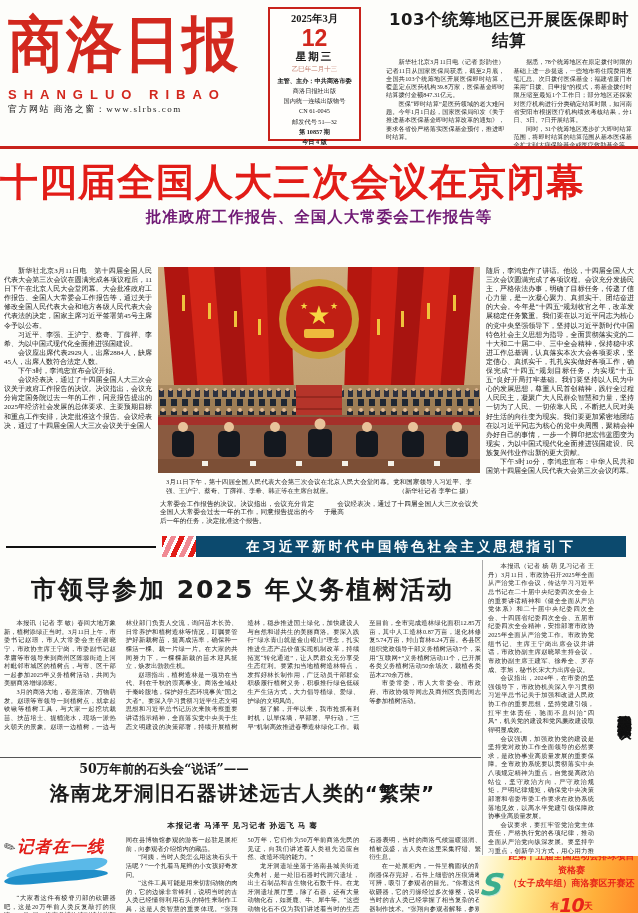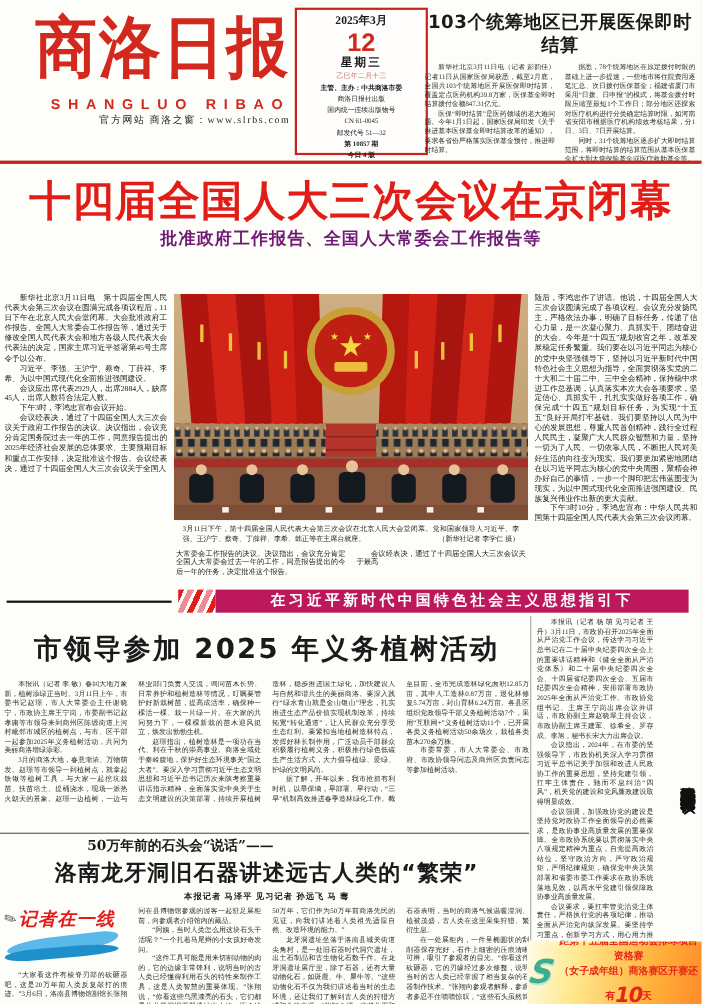--- a/index.html
+++ b/index.html
@@ -3,31 +3,31 @@
 <meta charset="utf-8">
 <style>
   * { margin:0; padding:0; box-sizing:border-box; }
   html,body { background:#e8e8e8; }
   .page {
     position:relative; width:638px; height:913px; margin:0 auto;
     background:#fdfdfa; overflow:hidden;
     font-family:"Liberation Serif","DejaVu Serif",serif; color:#1a1a1a;
   }
   
-  .masthead { position:absolute; left:8px; top:12px; width:256px; text-align:right; }
+  .masthead { position:absolute; left:8px; top:12px; width:256px; text-align:left; }
   .masthead-title {
     font-family:"DejaVu Serif","Liberation Serif",serif;
     font-size:56px; font-weight:900; color:#d2281e; line-height:1.05;
     letter-spacing:2px; white-space:nowrap; transform:scaleY(1.08); transform-origin:top;
   }
   .masthead-pinyin { margin-top:16px; color:#d2281e; font-weight:bold;
     font-family:"Liberation Sans",sans-serif; font-size:13px; letter-spacing:7px; }
   .masthead-site { margin-top:1px; font-size:9px; color:#222; letter-spacing:1.5px; }
   .datebox {
-    position:absolute; left:268px; top:7px; width:121px; height:134px;
+    position:absolute; left:268px; top:7px; width:93px; height:134px;
     border:2px solid #c8231c; padding:3px 2px; text-align:center; background:#fffefc;
   }
   .db-ym { font-size:10.5px; font-weight:bold; }
   .db-day { font-size:23px; font-weight:bold; color:#d2281e; line-height:1.05;
     font-family:"Liberation Sans",sans-serif; }
   .db-week { font-size:10.5px; font-weight:bold; letter-spacing:2px; }
   .db-lunar { font-size:6.5px; color:#c07a6a; margin-top:1px; }
   .db-small { font-size:6.2px; margin-top:2.5px; line-height:1.25; }
   .db-bold { font-weight:bold; }
   .top-article { position:absolute; left:386px; top:10px; width:246px; }
@@ -37,21 +37,21 @@
   }
   .top-article .body {
     margin-top:7px; height:94px; overflow:hidden;
     column-count:2; column-gap:9px;
     font-size:6.2px; line-height:1.34; text-align:justify; color:#2a2a2a;
   }
   .red-rule { position:absolute; left:0; top:146px; width:638px; height:3px; background:#c8231c; }
 
   
   .main-headline {
-    position:absolute; left:0; top:157px; width:638px; text-align:center;
+    position:absolute; left:0; top:157px; width:638px; text-align:left;
     font-family:"DejaVu Sans","Liberation Sans",sans-serif;
     font-size:38px; font-weight:900; color:#e21c17; letter-spacing:1px; white-space:nowrap;
   }
   .subheads { position:absolute; left:0; top:208px; width:638px; text-align:center;
     color:#701a75; font-family:"DejaVu Sans","Liberation Sans",sans-serif;
     font-weight:bold; font-size:15.5px; line-height:18px; letter-spacing:1px; }
   .main-grid { position:absolute; left:4px; top:267px; width:630px; height:263px;
     display:flex; gap:6px; }
   .news-col { font-size:7px; line-height:1.3; text-align:justify; overflow:hidden; color:#222; }
   .col-left { width:148px; height:263px; }
@@ -65,21 +65,21 @@
     column-count:2; column-gap:10px; font-size:6.6px; line-height:1.32; text-align:justify; }
   .below-cols p:first-child, .col-right p:first-child { text-indent:0; }
   .para { margin:0; text-indent:2em; }
 
   
   .banner-row { position:absolute; left:0; top:536px; width:638px; height:21px; }
   .banner-line { position:absolute; left:6px; top:10px; width:150px; height:2px; background:#111; }
   .banner-stripes { position:absolute; left:162px; top:0; width:34px; height:21px;
     background:repeating-linear-gradient(115deg,#e21c17 0 5px,#fff 5px 8px,#f08a93 8px 13px,#fff 13px 16px); }
   .banner-red { position:absolute; left:196px; top:0; width:430px; height:21px;
-    background:#be185d; color:#fff; text-align:center; line-height:21px;
+    background:#0c4a6e; color:#fff; text-align:center; line-height:21px;
     font-family:"DejaVu Sans","Liberation Sans",sans-serif;
     font-size:13.5px; font-weight:bold; letter-spacing:3px; white-space:nowrap; overflow:hidden; }
 
   
   .tree-art { position:absolute; left:4px; top:560px; width:477px; height:196px; }
   .tree-art h2 { margin-top:13px; text-align:center;
     font-family:"DejaVu Sans","Liberation Sans",sans-serif;
     font-size:25px; font-weight:900; letter-spacing:2px; white-space:nowrap; }
   .tree-body { margin-top:13px; height:137px; overflow:hidden;
     column-count:4; column-gap:10px; font-size:6.3px; line-height:1.37; text-align:justify; color:#2a2a2a; }
@@ -96,21 +96,21 @@
     font-family:"DejaVu Sans","Liberation Sans",sans-serif;
     font-size:14px; font-weight:900; letter-spacing:0.5px; color:#111; text-align:center; }
 
   
   .stone { position:absolute; left:4px; top:761px; width:477px; height:152px; overflow:hidden; }
   .stone-kicker { width:320px; text-align:center; font-size:12.5px; font-weight:bold;
     font-family:"DejaVu Serif","Liberation Serif",serif; }
   .stone h2 { margin-top:2px; text-align:center;
     font-family:"DejaVu Sans","Liberation Sans",sans-serif;
     font-size:20px; font-weight:900; letter-spacing:1px; white-space:nowrap; }
-  .stone-byline { margin-top:3px; text-align:center; font-size:7.5px; font-weight:bold; letter-spacing:1px; }
+  .stone-byline { margin-top:14px; text-align:center; font-size:7.5px; font-weight:bold; letter-spacing:1px; }
   .stone-body { margin-top:5px; height:96px; overflow:hidden;
     column-count:4; column-gap:10px; font-size:6.3px; line-height:1.37; text-align:justify; color:#2a2a2a; }
   .reporter-logo { position:relative; width:100%; height:56px; margin-bottom:2px; }
   .reporter-logo .pen-icon { position:absolute; left:0; top:2px; font-size:14px; color:#555;
     transform:rotate(-25deg); font-family:"DejaVu Sans",sans-serif; }
   .reporter-logo .logo-text { position:absolute; left:13px; top:0; color:#e21c17;
     font-family:"DejaVu Sans","Liberation Sans",sans-serif;
     font-size:16.5px; font-weight:900; font-style:italic; letter-spacing:1px; white-space:nowrap; }
   .reporter-logo .ribbon1 { position:absolute; left:2px; top:26px; width:102px; height:14px;
     background:#5ab9e8; border-radius:60% 30% 50% 60% / 90% 60% 100% 70%; transform:rotate(-7deg); }

